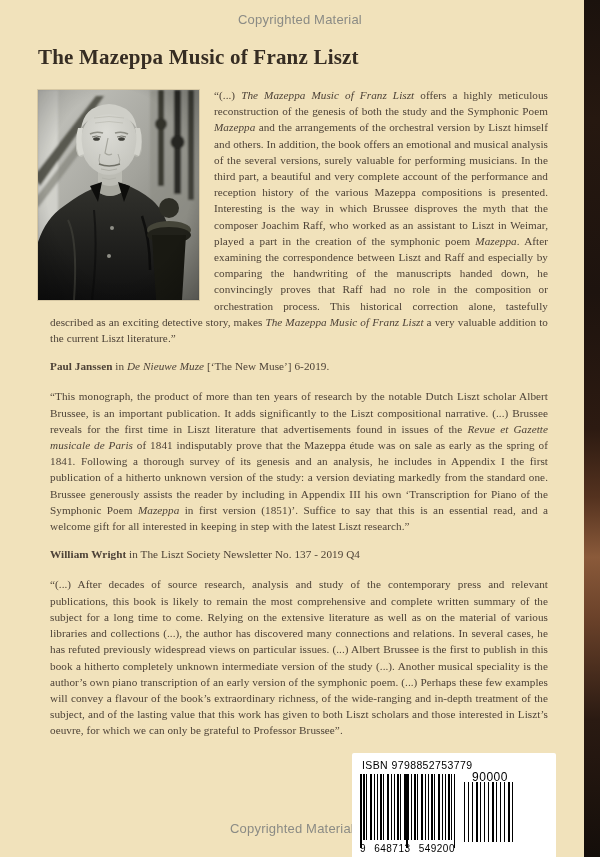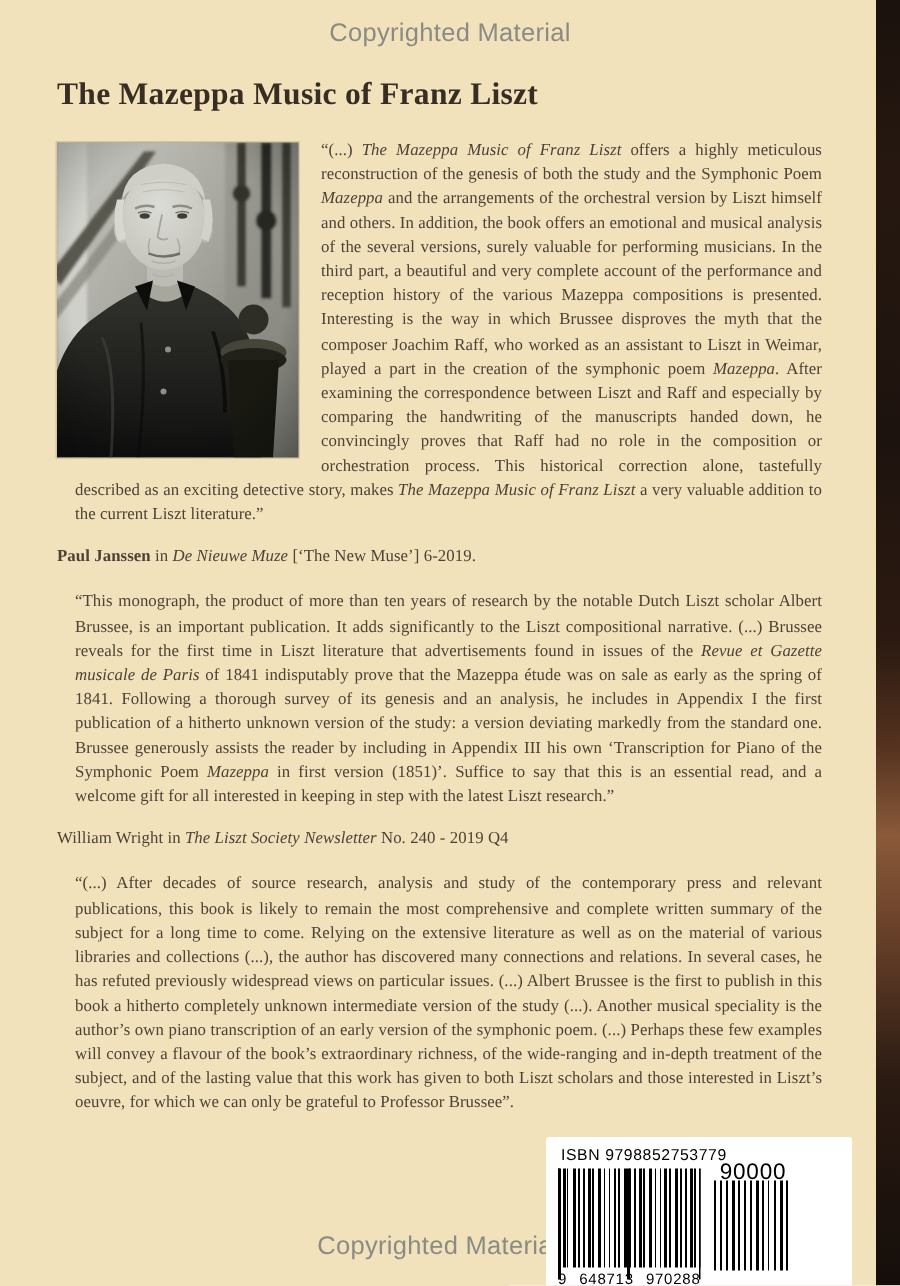--- a/index.html
+++ b/index.html
@@ -14,39 +14,39 @@
   
   .book-edge {
     position:absolute; top:0; right:0; width:16px; height:857px; z-index:6;
     background:linear-gradient(180deg,
       #1b120d 0%, #261810 14%, #1d130e 34%, #2c1a11 50%,
       #54321f 58%, #8a5a3a 65%, #6b422a 72%, #2a1a12 84%, #140e0a 100%);
   }
 
   .watermark {
     font-family:"Liberation Sans","DejaVu Sans",sans-serif;
-    font-size:17px; color:#8b8b85; text-align:center; letter-spacing:0.2px;
+    font-size:13px; color:#8b8b85; text-align:center; letter-spacing:0.2px;
   }
   .watermark.top { padding-top:12px; }
   .watermark.bottom { position:absolute; top:821px; left:0; right:16px; }
 
   .cover-content { padding:0 40px 0 38px; }
 
   h1.book-title {
     margin:17px 0 0 0; font-size:21px; line-height:26px; font-weight:bold;
     color:#362d23; letter-spacing:0.2px;
   }
 
   .body-text {
     margin-top:17px; font-size:11.2px; line-height:16.2px; color:#4d4237;
     text-align:justify; letter-spacing:0.05px;
   }
   .quote-block { margin:0 0 14px 0; }
   .quote-block p { margin:12px; }
-  .attribution { margin:0; }
+  .attribution { margin:12px; }
   .attr-narrow { text-align:justify; }
 
   .photo-frame {
     float:left; width:161px; height:210px; margin:3px 15px 6px 0;
     outline:1px solid rgba(60,50,30,0.15); background:#9a9a93;
   }
   .photo-frame svg { display:block; }
 
   
   .barcode {
@@ -61,21 +61,21 @@
       #000 0 1px, #fff 1px 3px, #000 3px 5px, #fff 5px 6px,
       #000 6px 7px, #fff 7px 10px, #000 10px 12px, #fff 12px 13.5px,
       #000 13.5px 14.5px, #fff 14.5px 17px);
   }
   .guard { position:absolute; top:21px; width:1.5px; height:74px; background:#000; }
   .guard.g-left { left:8px; } .guard.g-mid { left:54px; } .guard.g-right { left:101.5px; }
   .main-digits {
     position:absolute; left:8px; top:88px; width:95px; display:flex;
     justify-content:space-between; font-size:10px; letter-spacing:0.5px;
   }
-  .supp-label { position:absolute; left:110px; top:16px; width:56px; text-align:center; font-size:15px; letter-spacing:0.5px; }
+  .supp-label { position:absolute; left:110px; top:16px; width:56px; text-align:center; font-size:12px; letter-spacing:0.5px; }
   .supp-bars {
     position:absolute; left:112px; top:29px; width:52px; height:60px;
     background:repeating-linear-gradient(90deg,
       #000 0 1.5px, #fff 1.5px 4px, #000 4px 5px, #fff 5px 8px,
       #000 8px 9.5px, #fff 9.5px 12px, #000 12px 14px, #fff 14px 16px);
   }
 </style>
 </head>
 <body>
 
@@ -168,36 +168,36 @@
         </svg>
       </div>
 
       <div class="quote-block">
         <p><span>“(...) </span><span style="font-style: italic;">The Mazeppa Music of Franz Liszt</span><span> offers a highly meticulous reconstruction of the genesis of both the study and the Symphonic Poem </span><span style="font-style: italic;">Mazeppa</span><span> and the arrangements of the orchestral version by Liszt himself and others. In addition, the book offers an emotional and musical analysis of the several versions, surely valuable for performing musicians. In the third part, a beautiful and very complete account of the performance and reception history of the various Mazeppa compositions is presented. Interesting is the way in which Brussee disproves the myth that the composer Joachim Raff, who worked as an assistant to Liszt in Weimar, played a part in the creation of the symphonic poem </span><span style="font-style: italic;">Mazeppa</span><span>. After examining the correspondence between Liszt and Raff and especially by comparing the handwriting of the manuscripts handed down, he convincingly proves that Raff had no role in the composition or orchestration process. This historical correction alone, tastefully described as an exciting detective story, makes </span><span style="font-style: italic;">The Mazeppa Music of Franz Liszt</span><span> a very valuable addition to the current Liszt literature.”</span></p>
         <div class="attribution"><span style="font-weight: bold;">Paul Janssen</span><span> in </span><span style="font-style: italic;">De Nieuwe Muze</span><span> [‘The New Muse’] 6-2019.</span></div>
       </div>
 
       <div class="quote-block">
         <p><span>“This monograph, the product of more than ten years of research by the notable Dutch Liszt scholar Albert Brussee, is an important publication. It adds significantly to the Liszt compositional narrative. (...) Brussee reveals for the first time in Liszt literature that advertisements found in issues of the </span><span style="font-style: italic;">Revue et Gazette musicale de Paris</span><span> of 1841 indisputably prove that the Mazeppa étude was on sale as early as the spring of 1841. Following a thorough survey of its genesis and an analysis, he includes in Appendix I the first publication of a hitherto unknown version of the study: a version deviating markedly from the standard one. Brussee generously assists the reader by including in Appendix III his own ‘Transcription for Piano of the Symphonic Poem </span><span style="font-style: italic;">Mazeppa</span><span> in first version (1851)’. Suffice to say that this is an essential read, and a welcome gift for all interested in keeping in step with the latest Liszt research.”</span></p>
-        <div class="attribution"><span style="font-weight: normal;">William Wright</span><span> in </span><span style="font-style: italic;">The Liszt Society Newsletter</span><span> No. 240 - 2019 Q4</span></div>
+        <div class="attribution"><span style="font-weight: bold;">William Wright</span><span> in </span><span style="">The Liszt Society Newsletter</span><span> No. 137 - 2019 Q4</span></div>
       </div>
 
       <div class="quote-block">
         <p><span>“(...) After decades of source research, analysis and study of the contemporary press and relevant publications, this book is likely to remain the most comprehensive and complete written summary of the subject for a long time to come. Relying on the extensive literature as well as on the material of various libraries and collections (...), the author has discovered many connections and relations. In several cases, he has refuted previously widespread views on particular issues. (...) Albert Brussee is the first to publish in this book a hitherto completely unknown intermediate version of the study (...). Another musical speciality is the author’s own piano transcription of an early version of the symphonic poem. (...) Perhaps these few examples will convey a flavour of the book’s extraordinary richness, of the wide-ranging and in-depth treatment of the subject, and of the lasting value that this work has given to both Liszt scholars and those interested in Liszt’s oeuvre, for which we can only be grateful to Professor Brussee”.</span></p>
         <div class="attribution attr-narrow">
           <div class="barcode">
             <div class="isbn-label">ISBN 9798852753779</div>
             <div class="main-bars"></div>
             <div class="guard g-left"></div>
             <div class="guard g-mid"></div>
             <div class="guard g-right"></div>
             <div class="main-digits">
               <span>9</span>
               <span>648713</span>
-              <span>970288</span>
+              <span>549200</span>
             </div>
             <div class="supp-label">90000</div>
             <div class="supp-bars"></div>
           </div>
         </div>
       </div>
 
     </div>
   </div>
 

